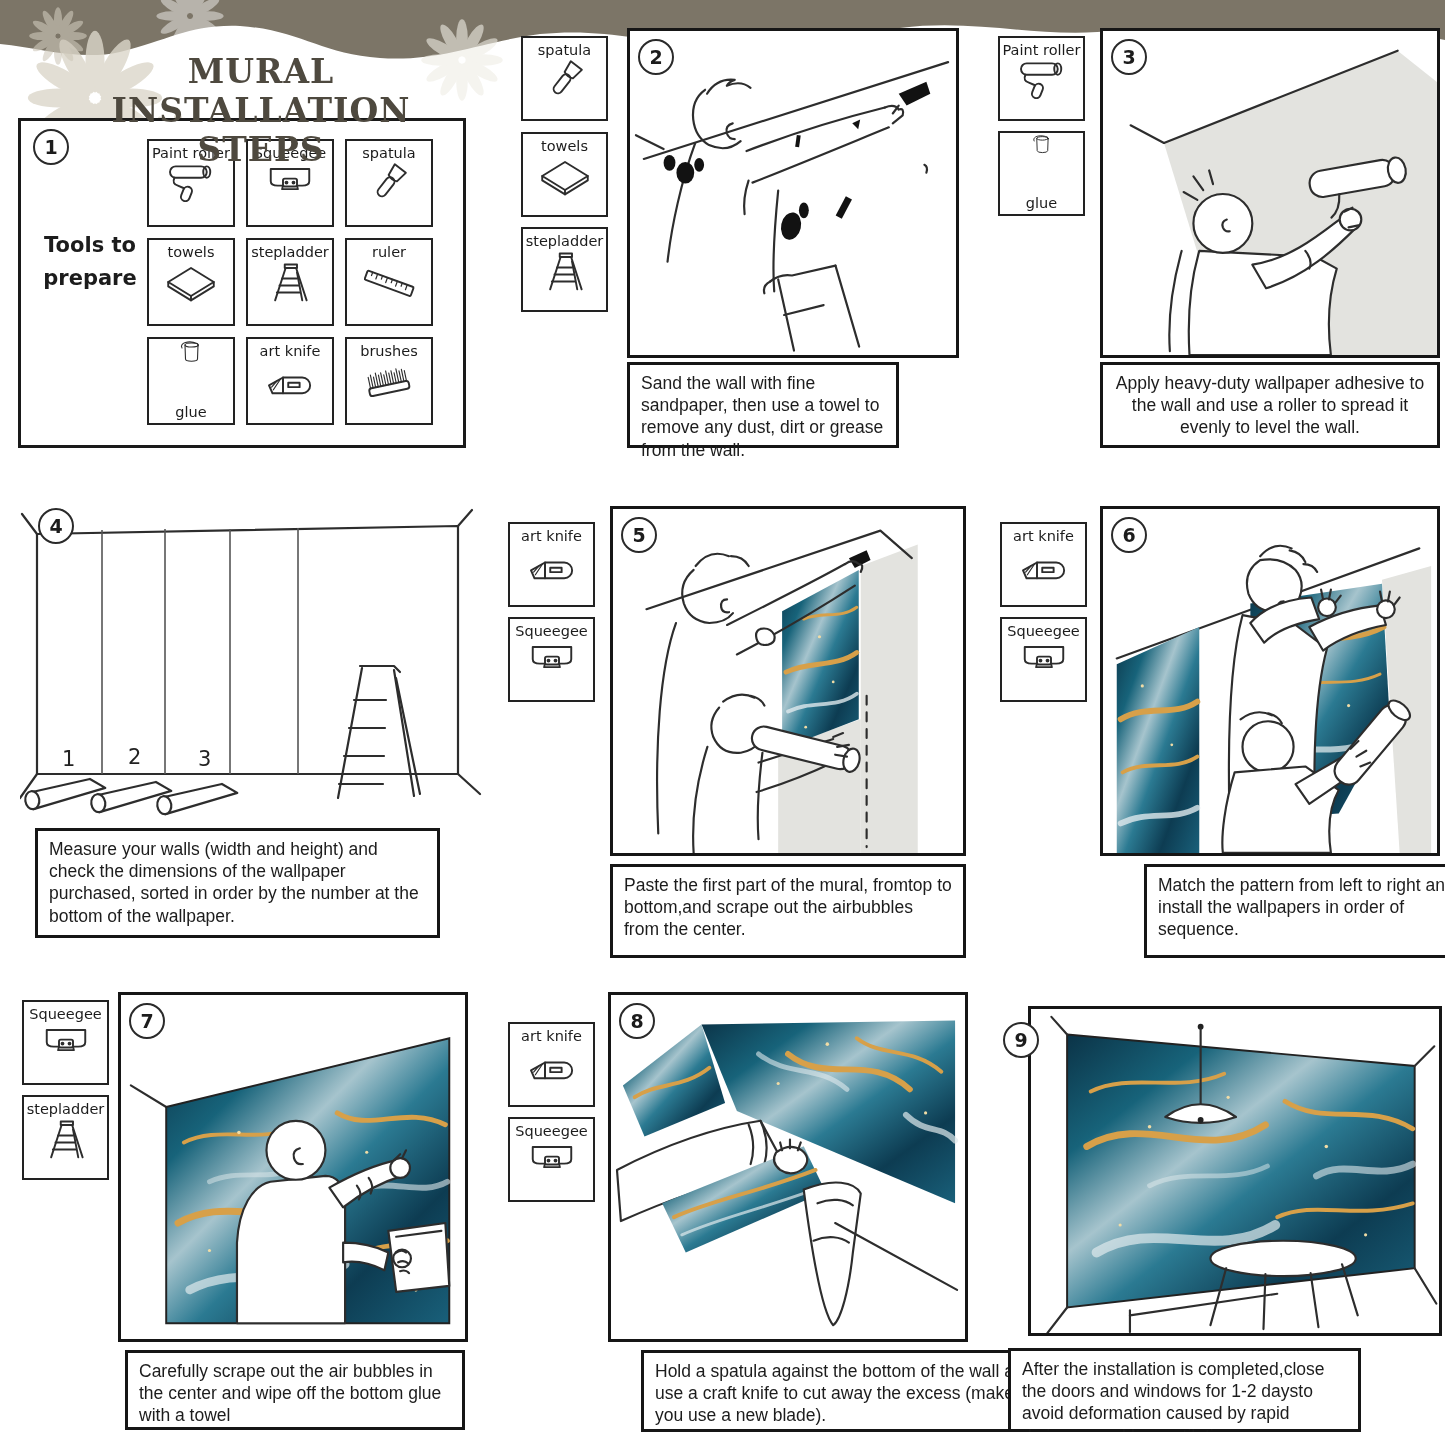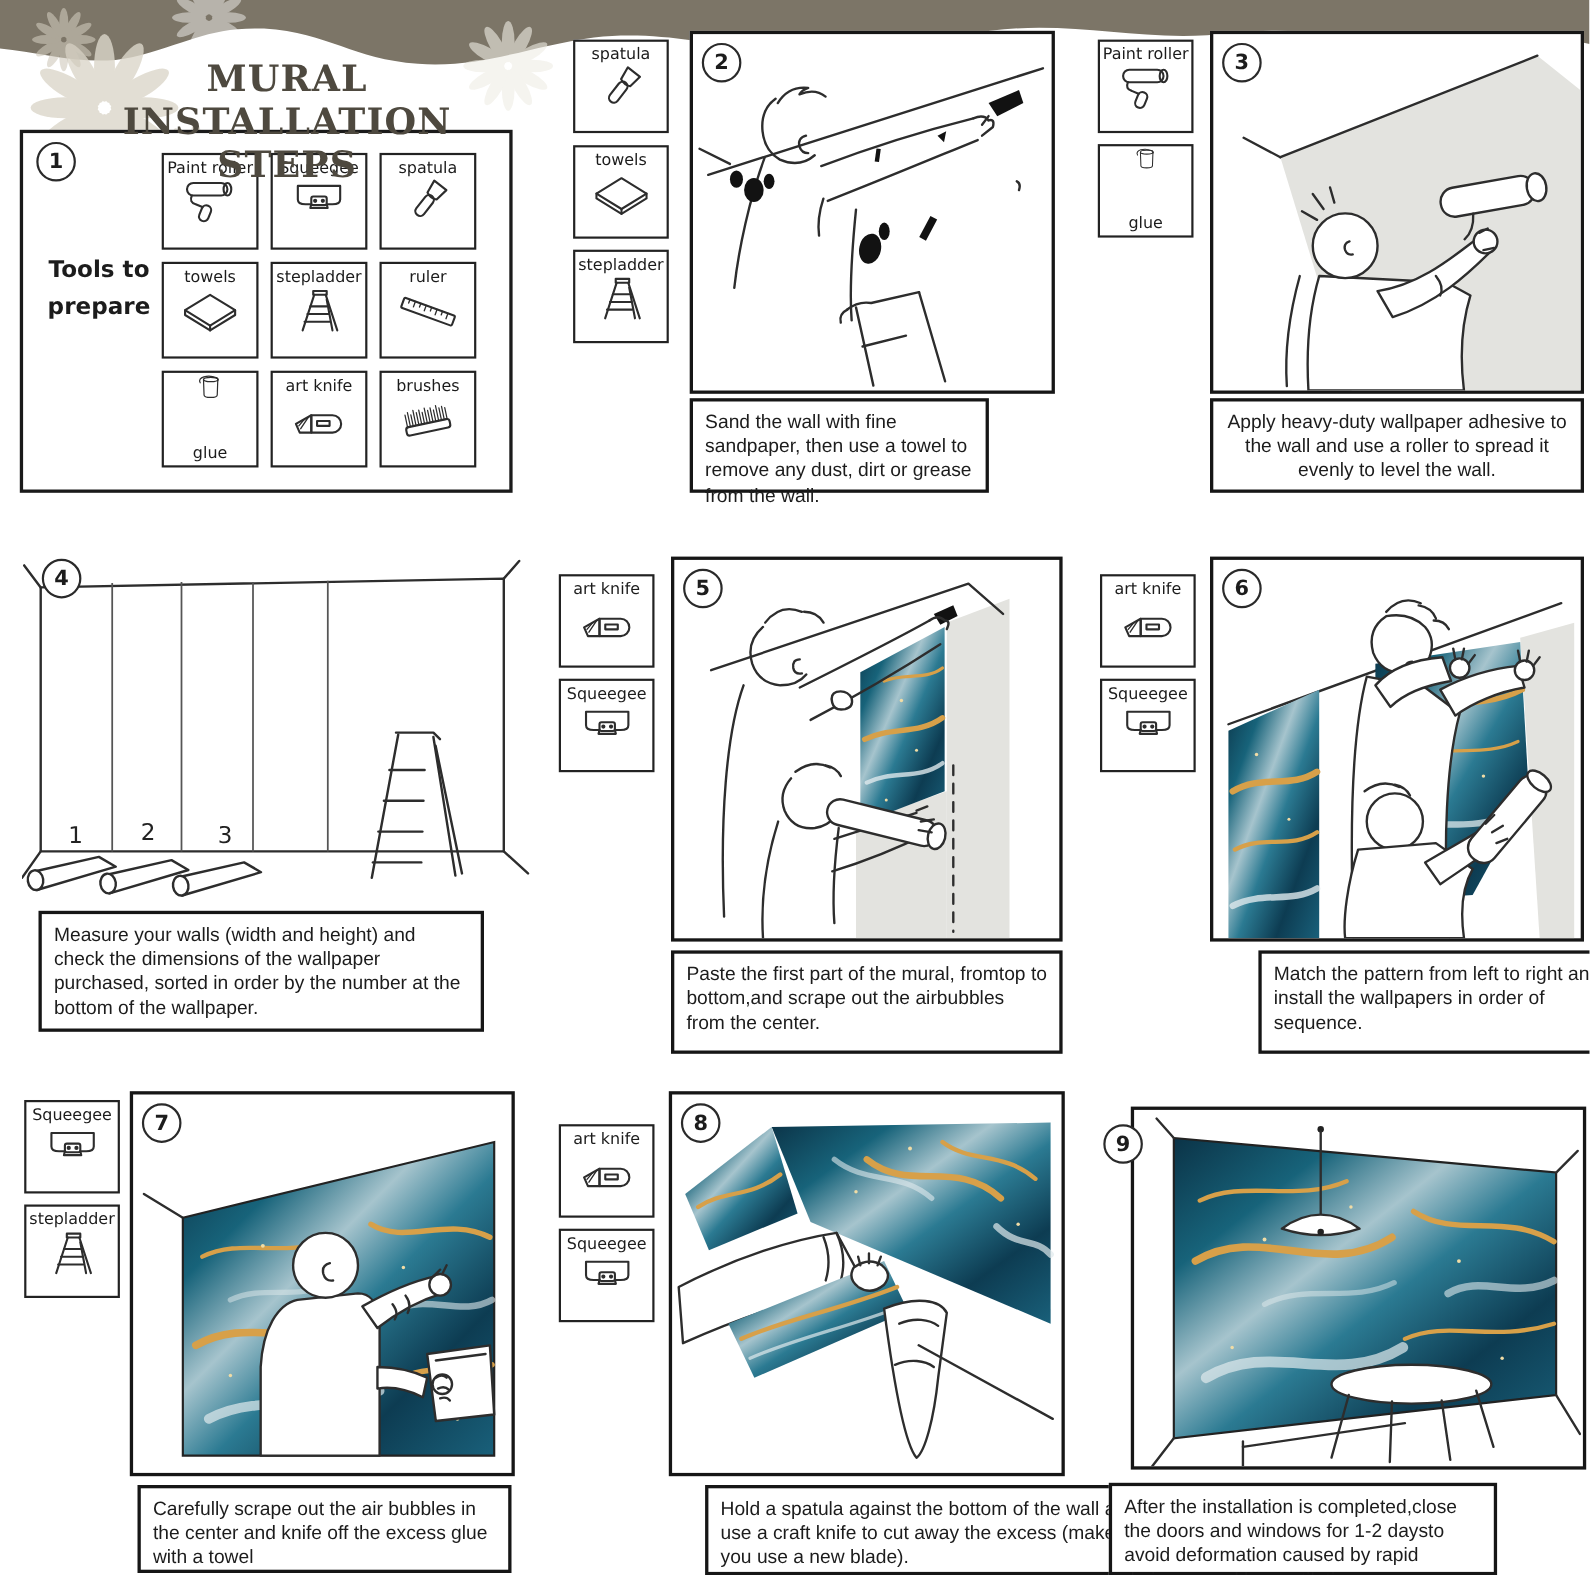--- a/index.html
+++ b/index.html
@@ -507,21 +507,21 @@
     <path class="skf" d="M212,196 C240,180 262,172 280,168 L286,184 C266,190 244,202 226,216 Z"></path>
     <circle class="skf" cx="284" cy="176" r="10"></circle>
     <path class="sk" d="M278,168 l6,-6 M286,166 l4,-8 M252,186 q6,8 2,16 M240,194 q6,8 2,14"></path>
     <polygon class="skf" points="272,240 330,232 334,296 280,302"></polygon>
     <path class="sk" d="M280,246 L326,240"></path>
     <path class="skf" d="M226,252 C244,252 260,256 272,262 L268,280 C252,272 238,270 226,272 Z"></path>
     <circle class="skf" cx="286" cy="268" r="9"></circle>
     <path class="sk" d="M280,262 q6,-4 10,0 M282,272 q6,-3 10,1 M284,281 q6,-2 9,2"></path>
   </svg>
 </div>
-<div class="caption" style="left:125px;top:1350px;width:340px;height:80px;">Carefully scrape out the air bubbles in the center and knife off the excess glue with a towel</div>
+<div class="caption" style="left:125px;top:1350px;width:340px;height:80px;">Carefully scrape out the air bubbles in the center and wipe off the bottom glue with a towel</div>
 
 <div class="toolbox" style="left:508px;top:1022px;">
   <div class="tool-label">art knife</div>
   <svg class="tool-icon" viewBox="0 0 64 48">
       <use href="#i-art-knife"></use>
     </svg>
 </div>
 <div class="toolbox" style="left:508px;top:1117px;">
   <div class="tool-label">Squeegee</div>
   <svg class="tool-icon" viewBox="0 0 64 48">

